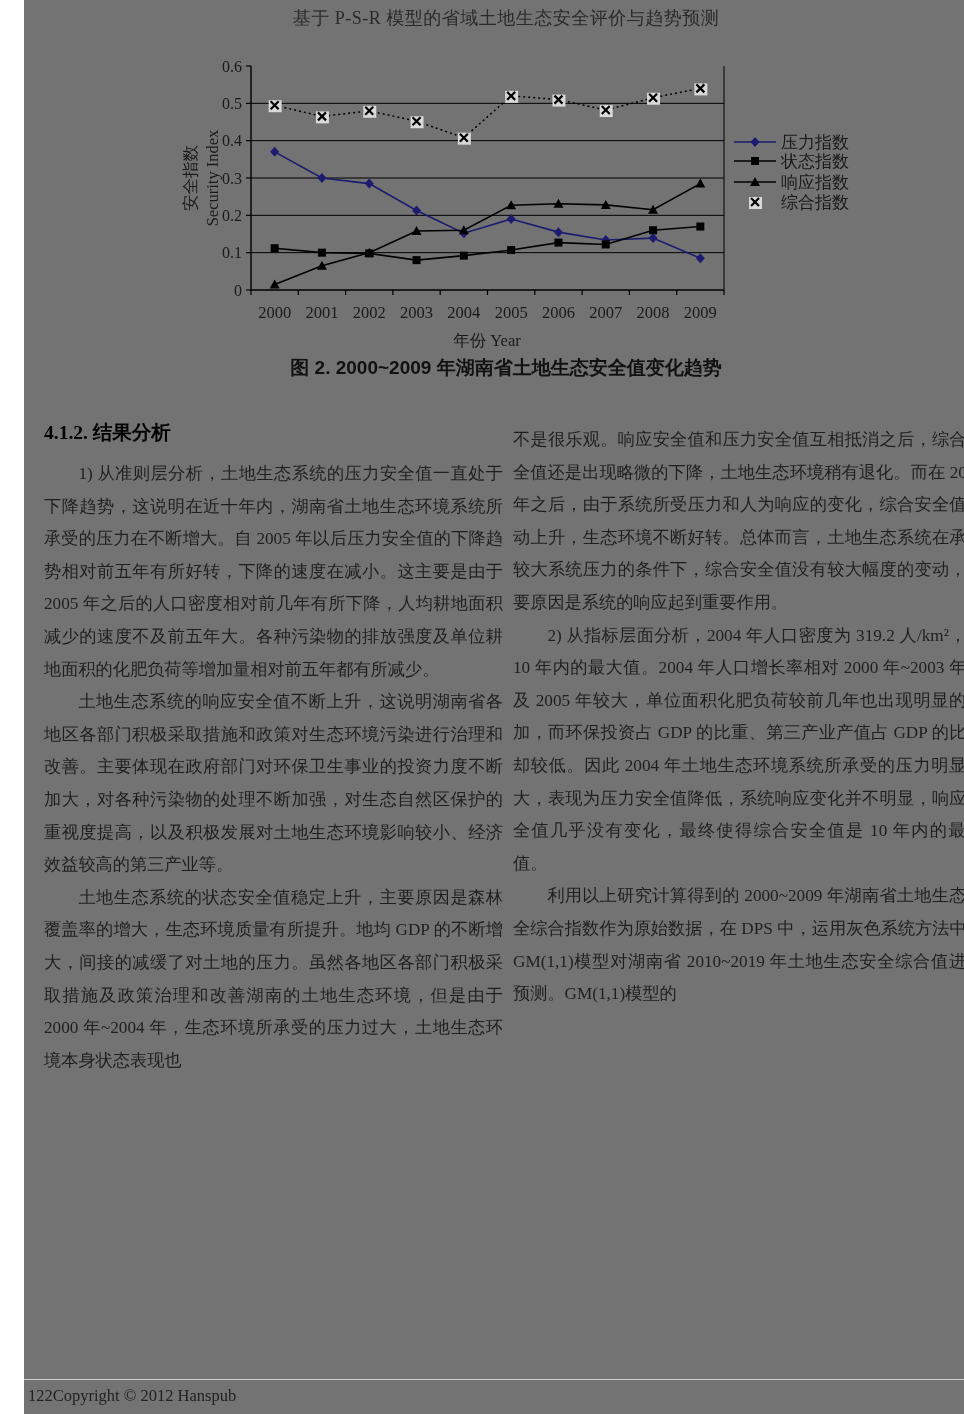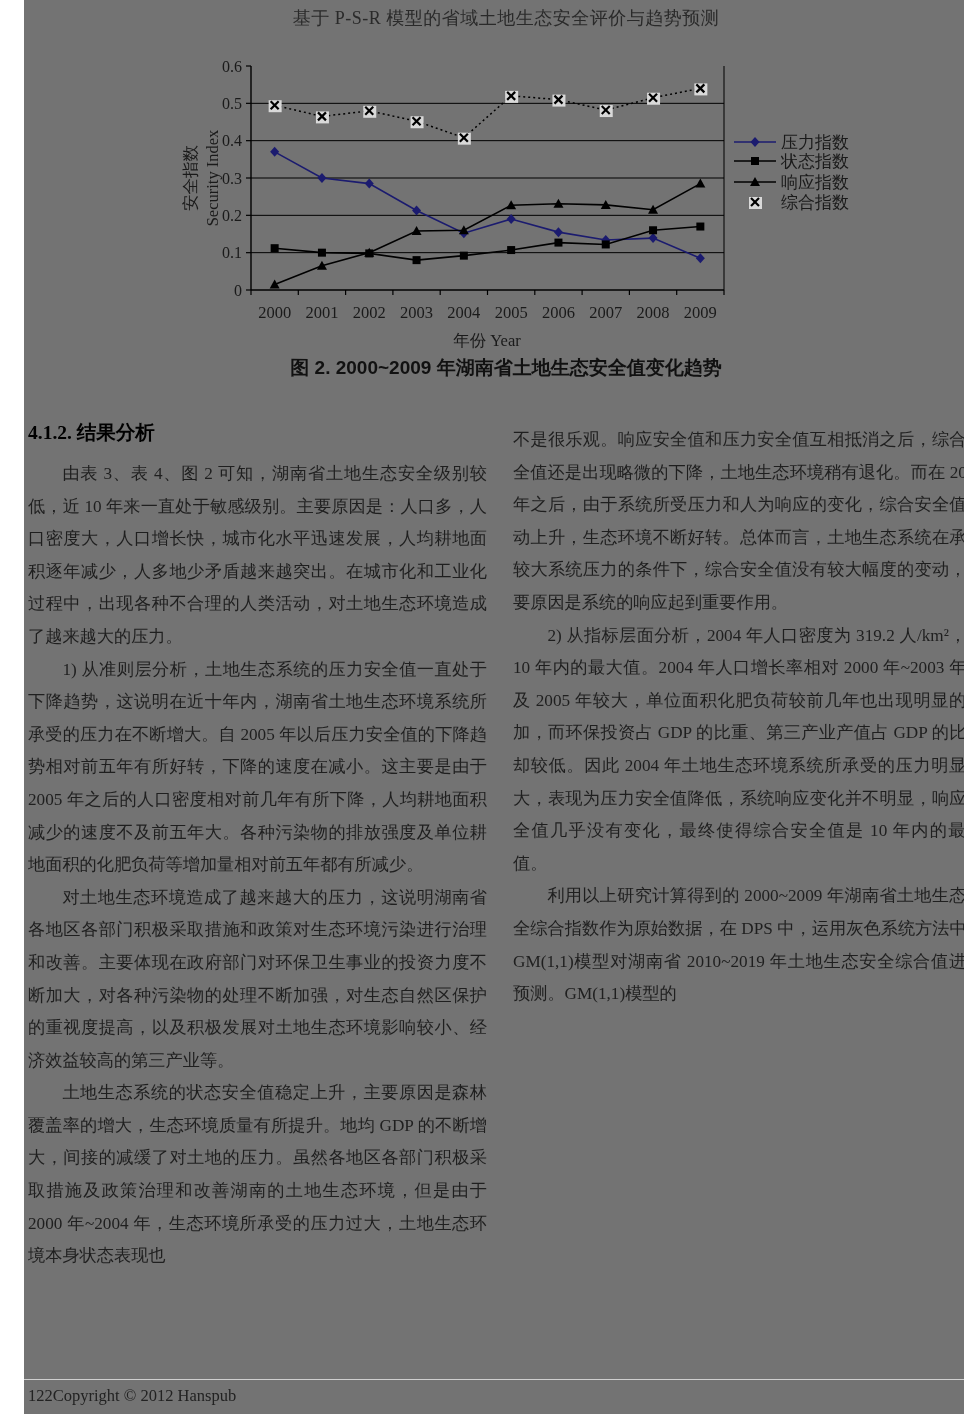--- a/index.html
+++ b/index.html
@@ -9,21 +9,21 @@
   }
   .header-title{
     position:absolute;top:6px;left:0;width:964px;text-align:center;
     font-size:18px;color:#2a2a2a;letter-spacing:0.5px;
   }
   .chart-wrap{position:absolute;top:52px;left:0;width:964px;height:305px;}
   .caption{position:absolute;top:357px;left:0;width:964px;text-align:center;font-weight:bold;color:#111;}
   .cap-en{font-size:14.5px;line-height:20px;}
   .cap-zh{font-size:19px;line-height:21px;font-family:"Liberation Sans","DejaVu Sans",sans-serif;font-weight:bold;}
   .col{position:absolute;top:420px;}
-  .col-left{left:4px;width:459px;}
+  .col-left{left:20px;width:459px;}
   .col-right{left:489px;width:471px;top:424px;}
   .col p{
     margin:0;font-size:17.2px;line-height:32.6px;text-align:justify;
     text-indent:2em;color:#1f1f1f;
   }
   .col p.cont{text-indent:0;}
   .col h3{
     margin:18px 0 12px 0;font-size:19.5px;line-height:26px;font-weight:bold;color:#000;
     font-family:"Liberation Serif","DejaVu Serif",serif;
   }
@@ -167,23 +167,22 @@
         <line x1="727" y1="154" x2="735" y2="146" stroke="#000000" stroke-width="2.2"></line>
         <text x="757" y="156" font-size="17" text-anchor="start">综合指数</text>
       </svg></div>
 
   <div class="caption">
     <div class="cap-zh">图 2. 2000~2009 年湖南省土地生态安全值变化趋势</div>
   </div>
 
   <div class="col col-left" id="col-left">
       <h3>4.1.2. 结果分析</h3>
-      <p>由表 3、表 4、图 2 可知，湖南省土地生态安全级别较低，近 10 年来一直处于敏感级别。主要原因是：人口多，人口密度大，人口增长快，城市化水平迅速发展，人均耕地面积逐年减少，人多地少矛盾越来越突出。在城市化和工业化过程中，出现各种不合理的人类活动，对土地生态环境造成了越来越大的压力。</p>
       <p>1) 从准则层分析，土地生态系统的压力安全值一直处于下降趋势，这说明在近十年内，湖南省土地生态环境系统所承受的压力在不断增大。自 2005 年以后压力安全值的下降趋势相对前五年有所好转，下降的速度在减小。这主要是由于 2005 年之后的人口密度相对前几年有所下降，人均耕地面积减少的速度不及前五年大。各种污染物的排放强度及单位耕地面积的化肥负荷等增加量相对前五年都有所减少。</p>
-      <p>对土地生态环境造成了越来越大的压力，这说明湖南省各地区各部门积极采取措施和政策对生态环境污染进行治理和改善。主要体现在政府部门对环保卫生事业的投资力度不断加大，对各种污染物的处理不断加强，对生态自然区保护的重视度提高，以及积极发展对土地生态环境影响较小、经济效益较高的第三产业等。</p>
+      <p>土地生态系统的响应安全值不断上升，这说明湖南省各地区各部门积极采取措施和政策对生态环境污染进行治理和改善。主要体现在政府部门对环保卫生事业的投资力度不断加大，对各种污染物的处理不断加强，对生态自然区保护的重视度提高，以及积极发展对土地生态环境影响较小、经济效益较高的第三产业等。</p>
       <p>土地生态系统的状态安全值稳定上升，主要原因是森林覆盖率的增大，生态环境质量有所提升。地均 GDP 的不断增大，间接的减缓了对土地的压力。虽然各地区各部门积极采取措施及政策治理和改善湖南的土地生态环境，但是由于 2000 年~2004 年，生态环境所承受的压力过大，土地生态环境本身状态表现也</p>
     </div>
   <div class="col col-right" id="col-right">
       <p class="cont">不是很乐观。响应安全值和压力安全值互相抵消之后，综合安全值还是出现略微的下降，土地生态环境稍有退化。而在 2002 年之后，由于系统所受压力和人为响应的变化，综合安全值波动上升，生态环境不断好转。总体而言，土地生态系统在承受较大系统压力的条件下，综合安全值没有较大幅度的变动，主要原因是系统的响应起到重要作用。</p>
       <p>2) 从指标层面分析，2004 年人口密度为 319.2 人/km²，是 10 年内的最大值。2004 年人口增长率相对 2000 年~2003 年以及 2005 年较大，单位面积化肥负荷较前几年也出现明显的增加，而环保投资占 GDP 的比重、第三产业产值占 GDP 的比重却较低。因此 2004 年土地生态环境系统所承受的压力明显增大，表现为压力安全值降低，系统响应变化并不明显，响应安全值几乎没有变化，最终使得综合安全值是 10 年内的最低值。</p>
       <p>利用以上研究计算得到的 2000~2009 年湖南省土地生态安全综合指数作为原始数据，在 DPS 中，运用灰色系统方法中的 GM(1,1)模型对湖南省 2010~2019 年土地生态安全综合值进行预测。GM(1,1)模型的</p>
     </div>
 
   <div class="footer-rule"></div>
   <div class="footer">

